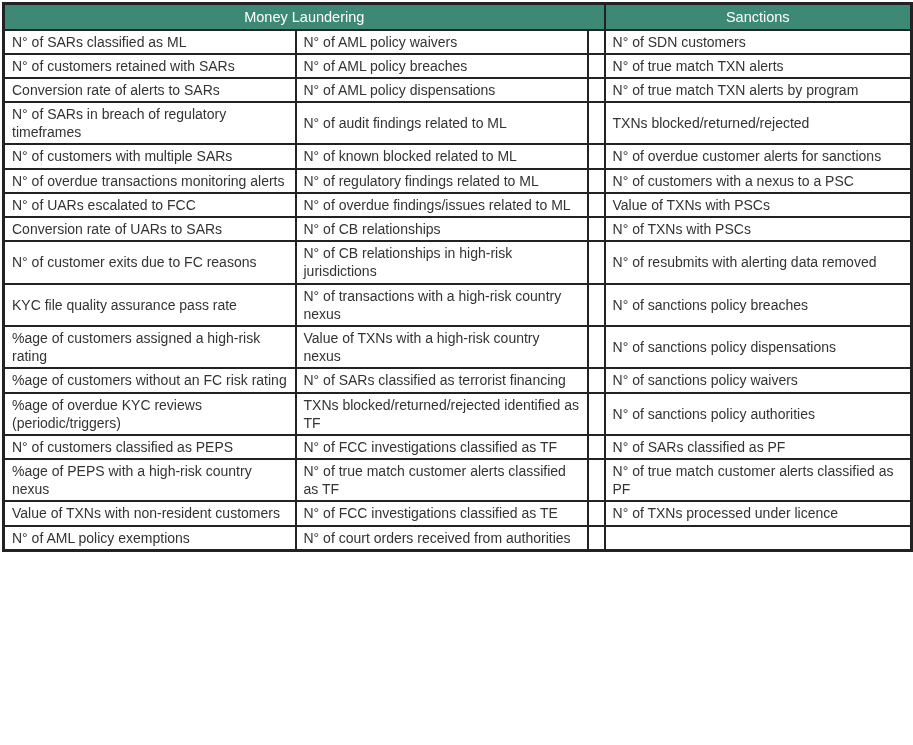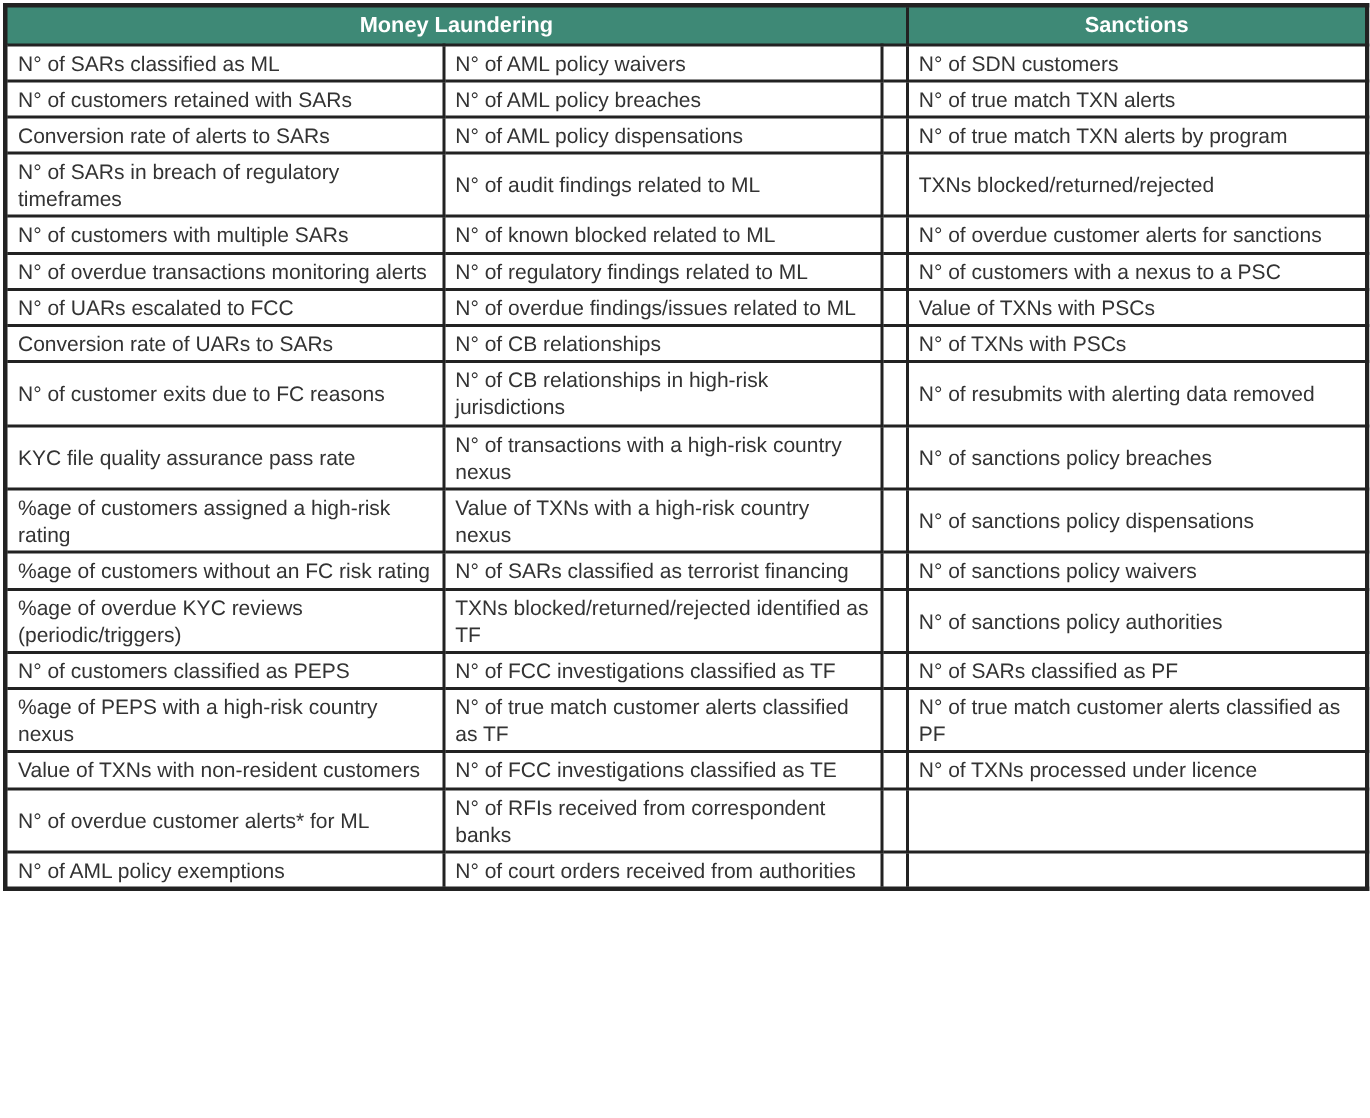--- a/index.html
+++ b/index.html
@@ -19,21 +19,21 @@
   }
   col.c1 { width: 292px; }
   col.c2 { width: 292px; }
   col.sp { width: 17px;  }
   col.c3 { width: 307px; }
   th, td { border: 2px solid #222222; }
   th {
     background: #3E8976;
     color: #ffffff;
     font-size: 14.5px;
-    font-weight: bold;
+    font-weight: normal;
     text-align: center;
     padding: 3px 4px;
     height: 26px;
   }
   td {
     font-size: 14px;
     color: #333333;
     padding: 2px 7px;
     vertical-align: middle;
     text-align: left;
@@ -151,26 +151,20 @@
         <td></td>
         <td class="sanc">N° of true match customer alerts classified as PF</td>
       </tr>
       <tr>
         <td>Value of TXNs with non-resident customers</td>
         <td>N° of FCC investigations classified as TE</td>
         <td></td>
         <td class="sanc">N° of TXNs processed under licence</td>
       </tr>
       <tr>
-        <td>N° of overdue customer alerts* for ML</td>
-        <td>N° of RFIs received from correspondent banks</td>
-        <td></td>
-        <td class="sanc"></td>
-      </tr>
-      <tr>
         <td>N° of AML policy exemptions</td>
         <td>N° of court orders received from authorities</td>
         <td></td>
         <td class="sanc"></td>
       </tr>
     </tbody>
   </table>
 </div>
 
 </body></html>

